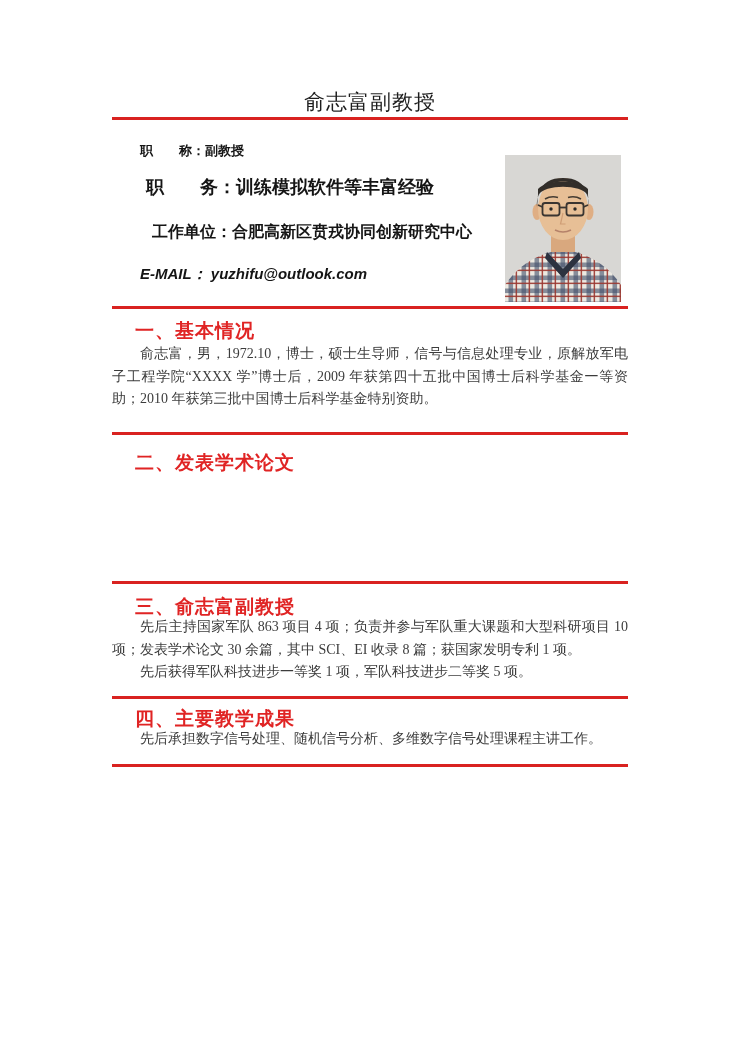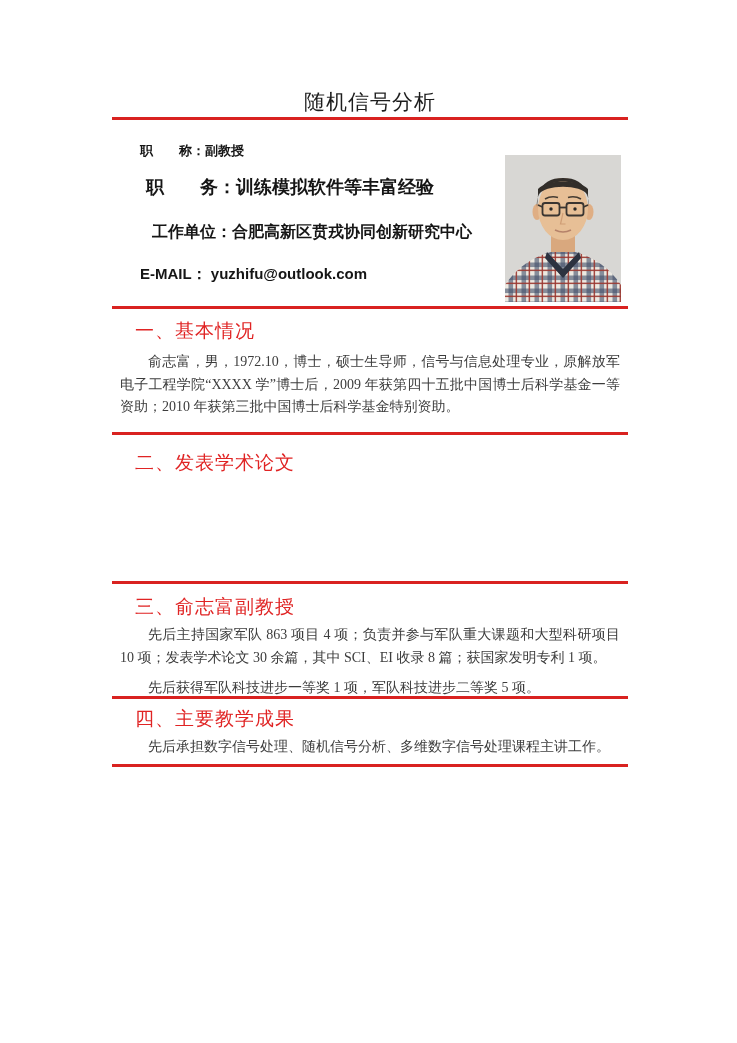--- a/index.html
+++ b/index.html
@@ -27,52 +27,52 @@
   .rule-4{top:581px}
   .rule-5{top:696px}
   .rule-6{top:764px}
   .info-line{
     position:absolute;left:140px;
     font-weight:bold;color:#151515;white-space:nowrap;
   }
   .info-1{top:142px;font-size:13px;}
   .info-2{top:175px;font-size:18px;left:146px;}
   .info-3{top:222px;font-size:16px;left:152px;}
-  .info-4{top:265px;font-size:15px;}
+  .info-4{top:265px;font-size:15px;font-style:italic;}
   .photo{
     position:absolute;left:505px;top:155px;width:116px;height:147px;
     line-height:0;
   }
   .sec-heading{
     position:absolute;left:135px;margin:0;
-    font-size:19px;font-weight:normal;color:#e02424;
+    font-size:19px;font-weight:bold;color:#e02424;
     letter-spacing:1px;white-space:nowrap;
   }
   .sec-h1{top:318px}
   .sec-h2{top:450px}
   .sec-h3{top:594px}
   .sec-h4{top:706px}
   .sec-para{
     position:absolute;left:112px;width:516px;margin:0;
     font-family:"Liberation Serif","DejaVu Serif",serif;
     font-size:14px;line-height:22.5px;color:#3c3c3c;
     text-align:justify;
   }
-  .sec-para p{margin:8px;text-indent:2em;}
+  .sec-para p{margin:0;text-indent:2em;}
   .para-1{top:343px}
   .para-2{top:476px}
   .para-3{top:616px}
   .para-4{top:728px}
 </style>
 </head>
 <body>
 
 <div class="page">
 
-  <h1 class="page-title">随机信号分析</h1>
+  <h1 class="page-title">俞志富副教授</h1>
 
   <div class="rule rule-1"></div>
 
   <div class="info-line info-1">职　　称：副教授</div>
   <div class="info-line info-2">职　　务：训练模拟软件等丰富经验</div>
   <div class="info-line info-3">工作单位：合肥高新区贲戎协同创新研究中心</div>
   <div class="info-line info-4">E-MAIL： yuzhifu@outlook.com</div>
 
   <div class="photo">
     <svg width="116" height="147" viewBox="0 0 116 147" xmlns="http://www.w3.org/2000/svg">

